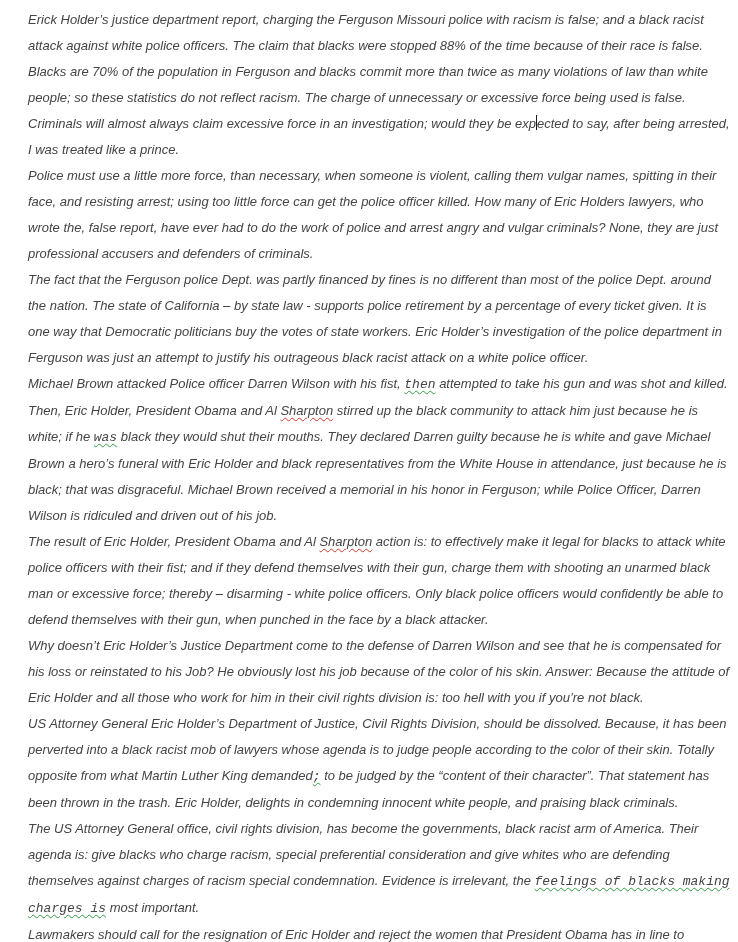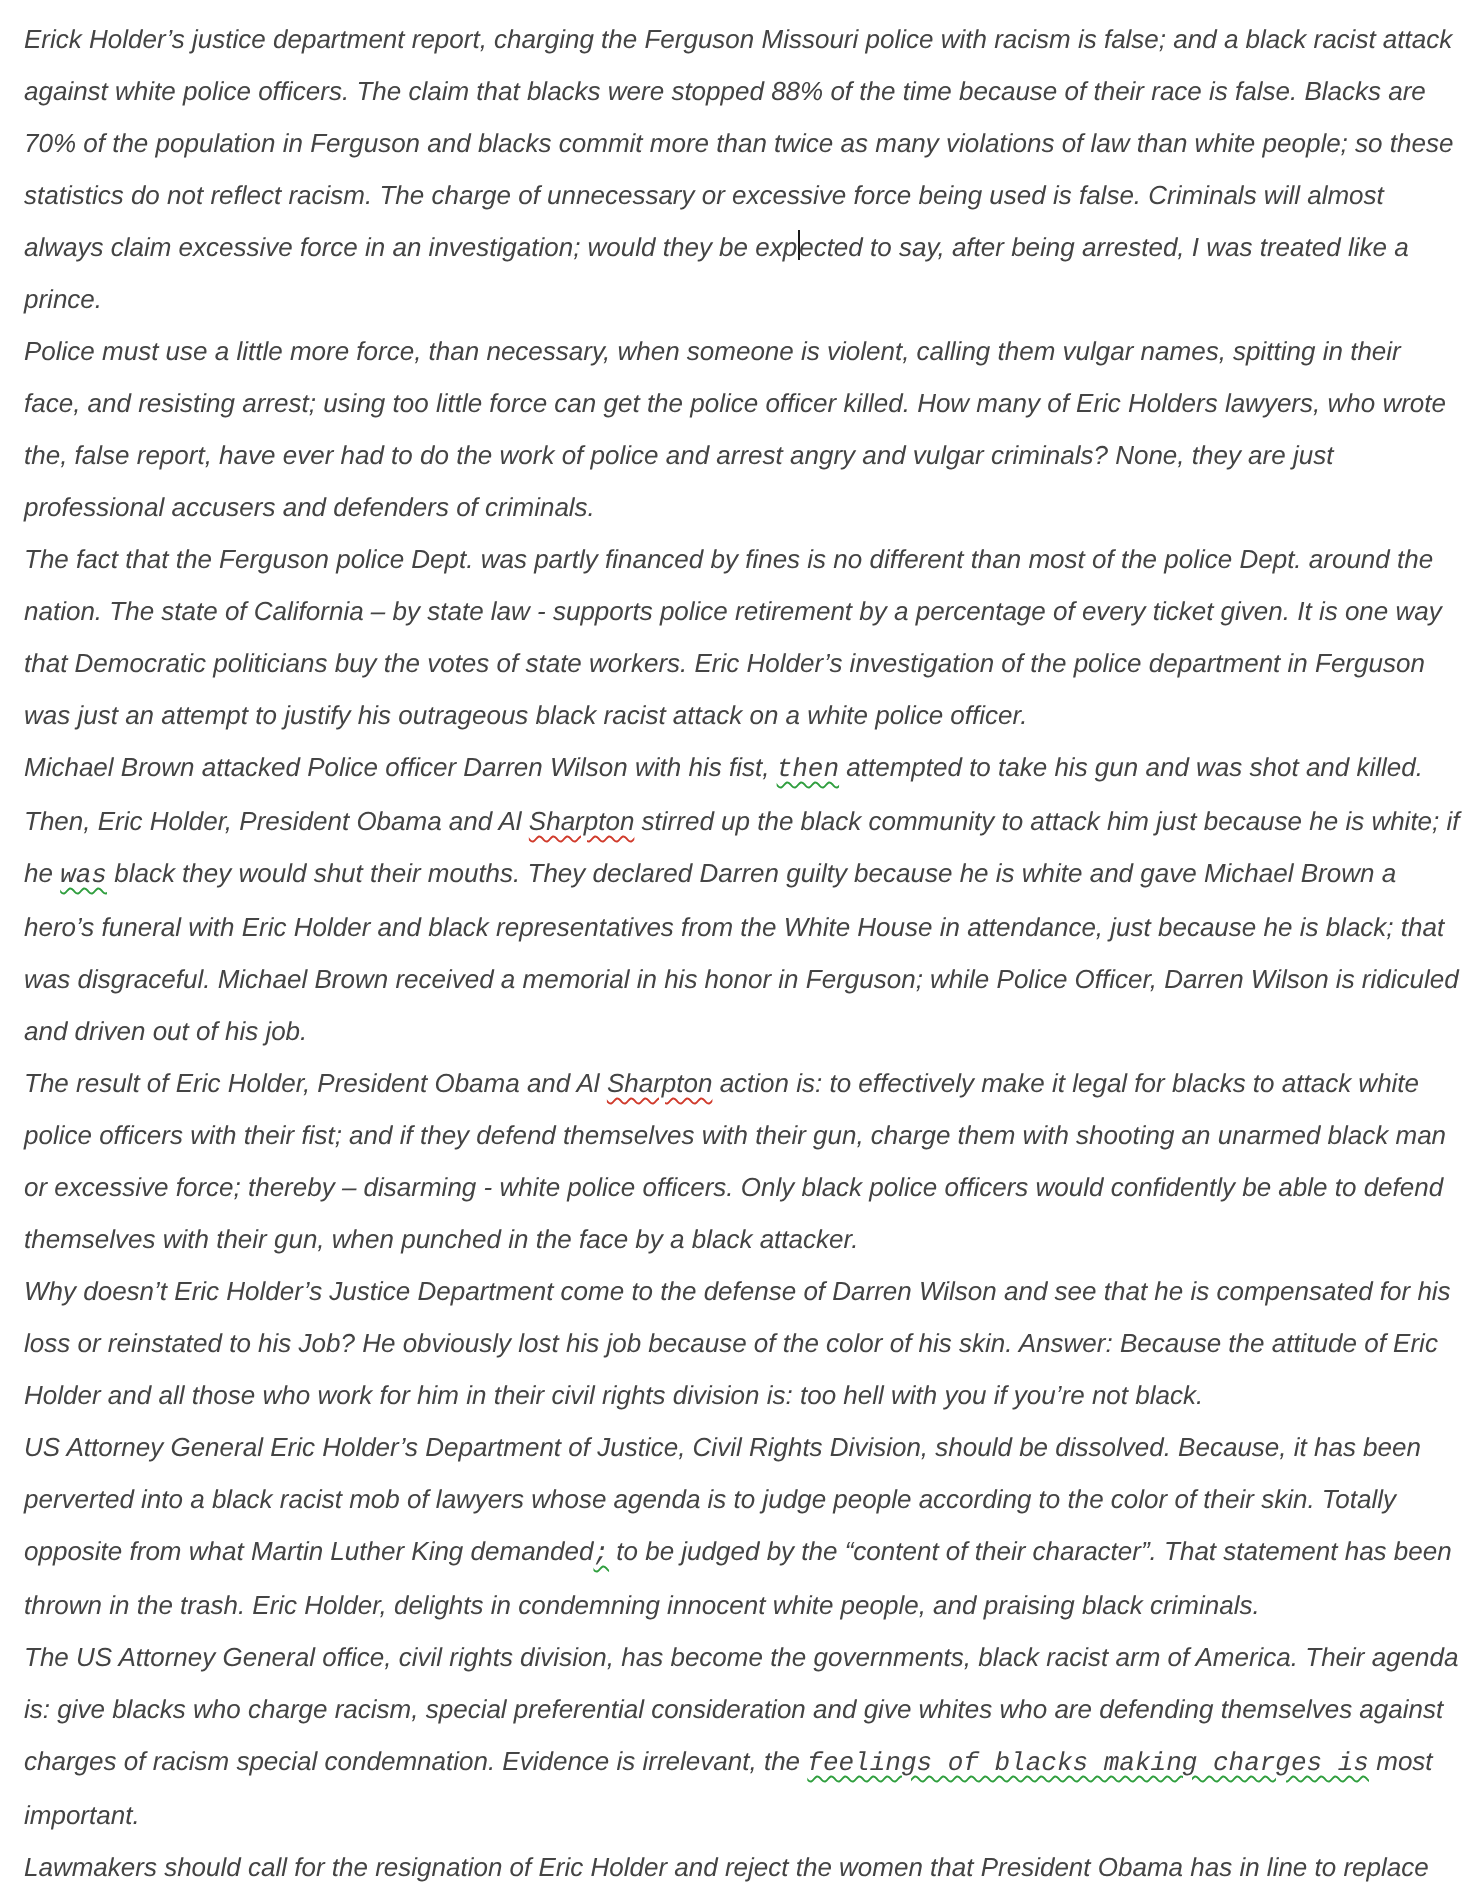--- a/index.html
+++ b/index.html
@@ -14,21 +14,21 @@
     margin: 0;
     padding: 0;
     width: 738px;
     height: 942px;
     background: var(--page-bg);
     overflow: hidden;
   }
   .page {
     width: 738px;
     height: 942px;
-    padding: 7px 8px 0 12px;
+    padding: 7px 8px 0 28px;
     background: var(--page-bg);
     font-family: "Liberation Sans", sans-serif;
     font-style: italic;
     font-size: 13px;
     line-height: 26px;
     color: var(--text-color);
   }
   .page p {
     margin: 0;
     padding: 0;

